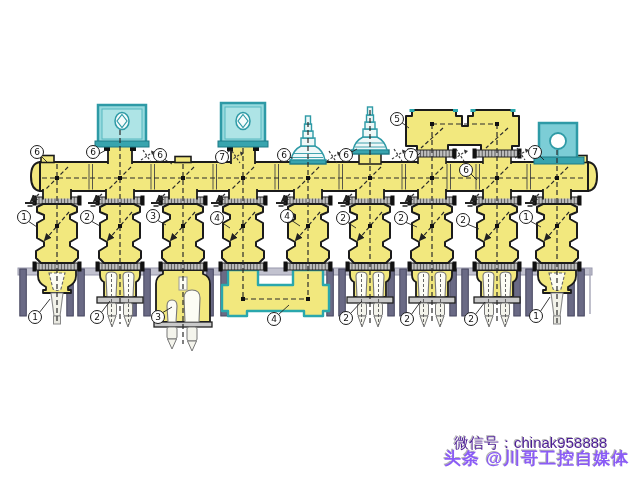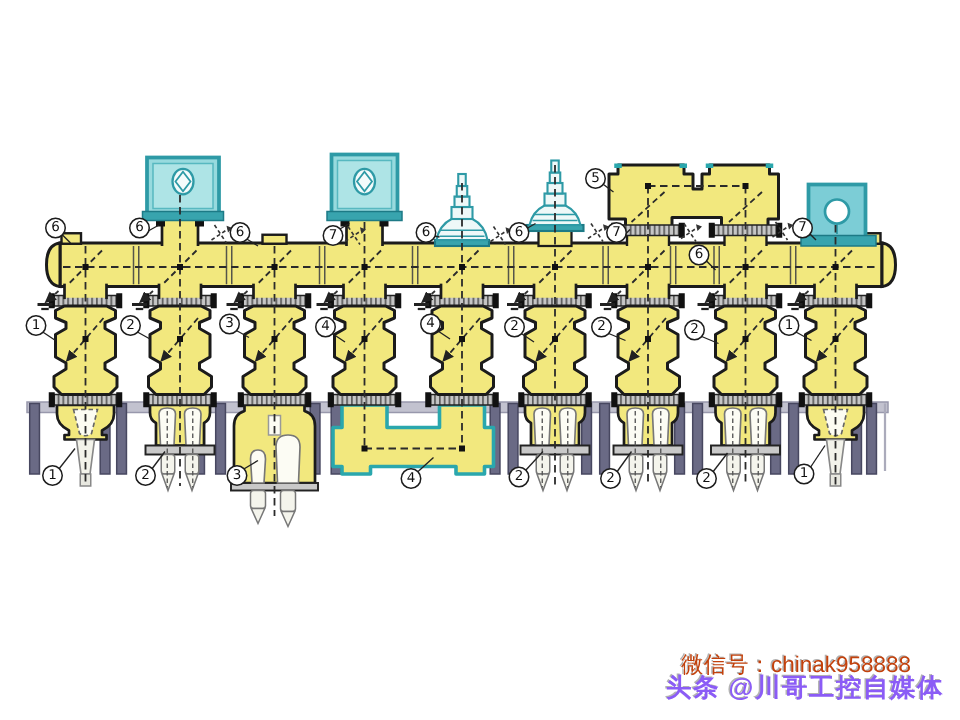--- a/index.html
+++ b/index.html
@@ -2,21 +2,21 @@
 <html><head>
 <meta charset="utf-8">
 <style>
   html,body{margin:0;padding:0;background:#ffffff;}
   .stage{position:relative;width:640px;height:480px;background:#ffffff;overflow:hidden;
          font-family:"Liberation Sans",sans-serif;}
   svg{position:absolute;left:0;top:0;}
   .co{position:absolute;width:14px;height:14px;border-radius:50%;border:1.3px solid #1c1c1c;
       background:#ffffff;color:#111;font:9px/12.6px "DejaVu Sans",sans-serif;text-align:center;
       box-sizing:border-box;z-index:5;}
-  .wm{position:absolute;color:#c2410c;white-space:nowrap;z-index:6;
+  .wm{position:absolute;color:#4c1d95;white-space:nowrap;z-index:6;
       text-shadow:1px 1px 0 #ffffff,-1px -1px 0 #b2b2b2;}
   .wm1{left:454px;top:434px;font-size:15px;}
   .wm2{left:444px;top:447px;font-size:17px;font-weight:bold;letter-spacing:1px;color:#8b5cf6;}
 </style>
 </head>
 <body>
 
 <div class="stage">
 
 <svg width="640" height="480" viewBox="0 0 640 480">

